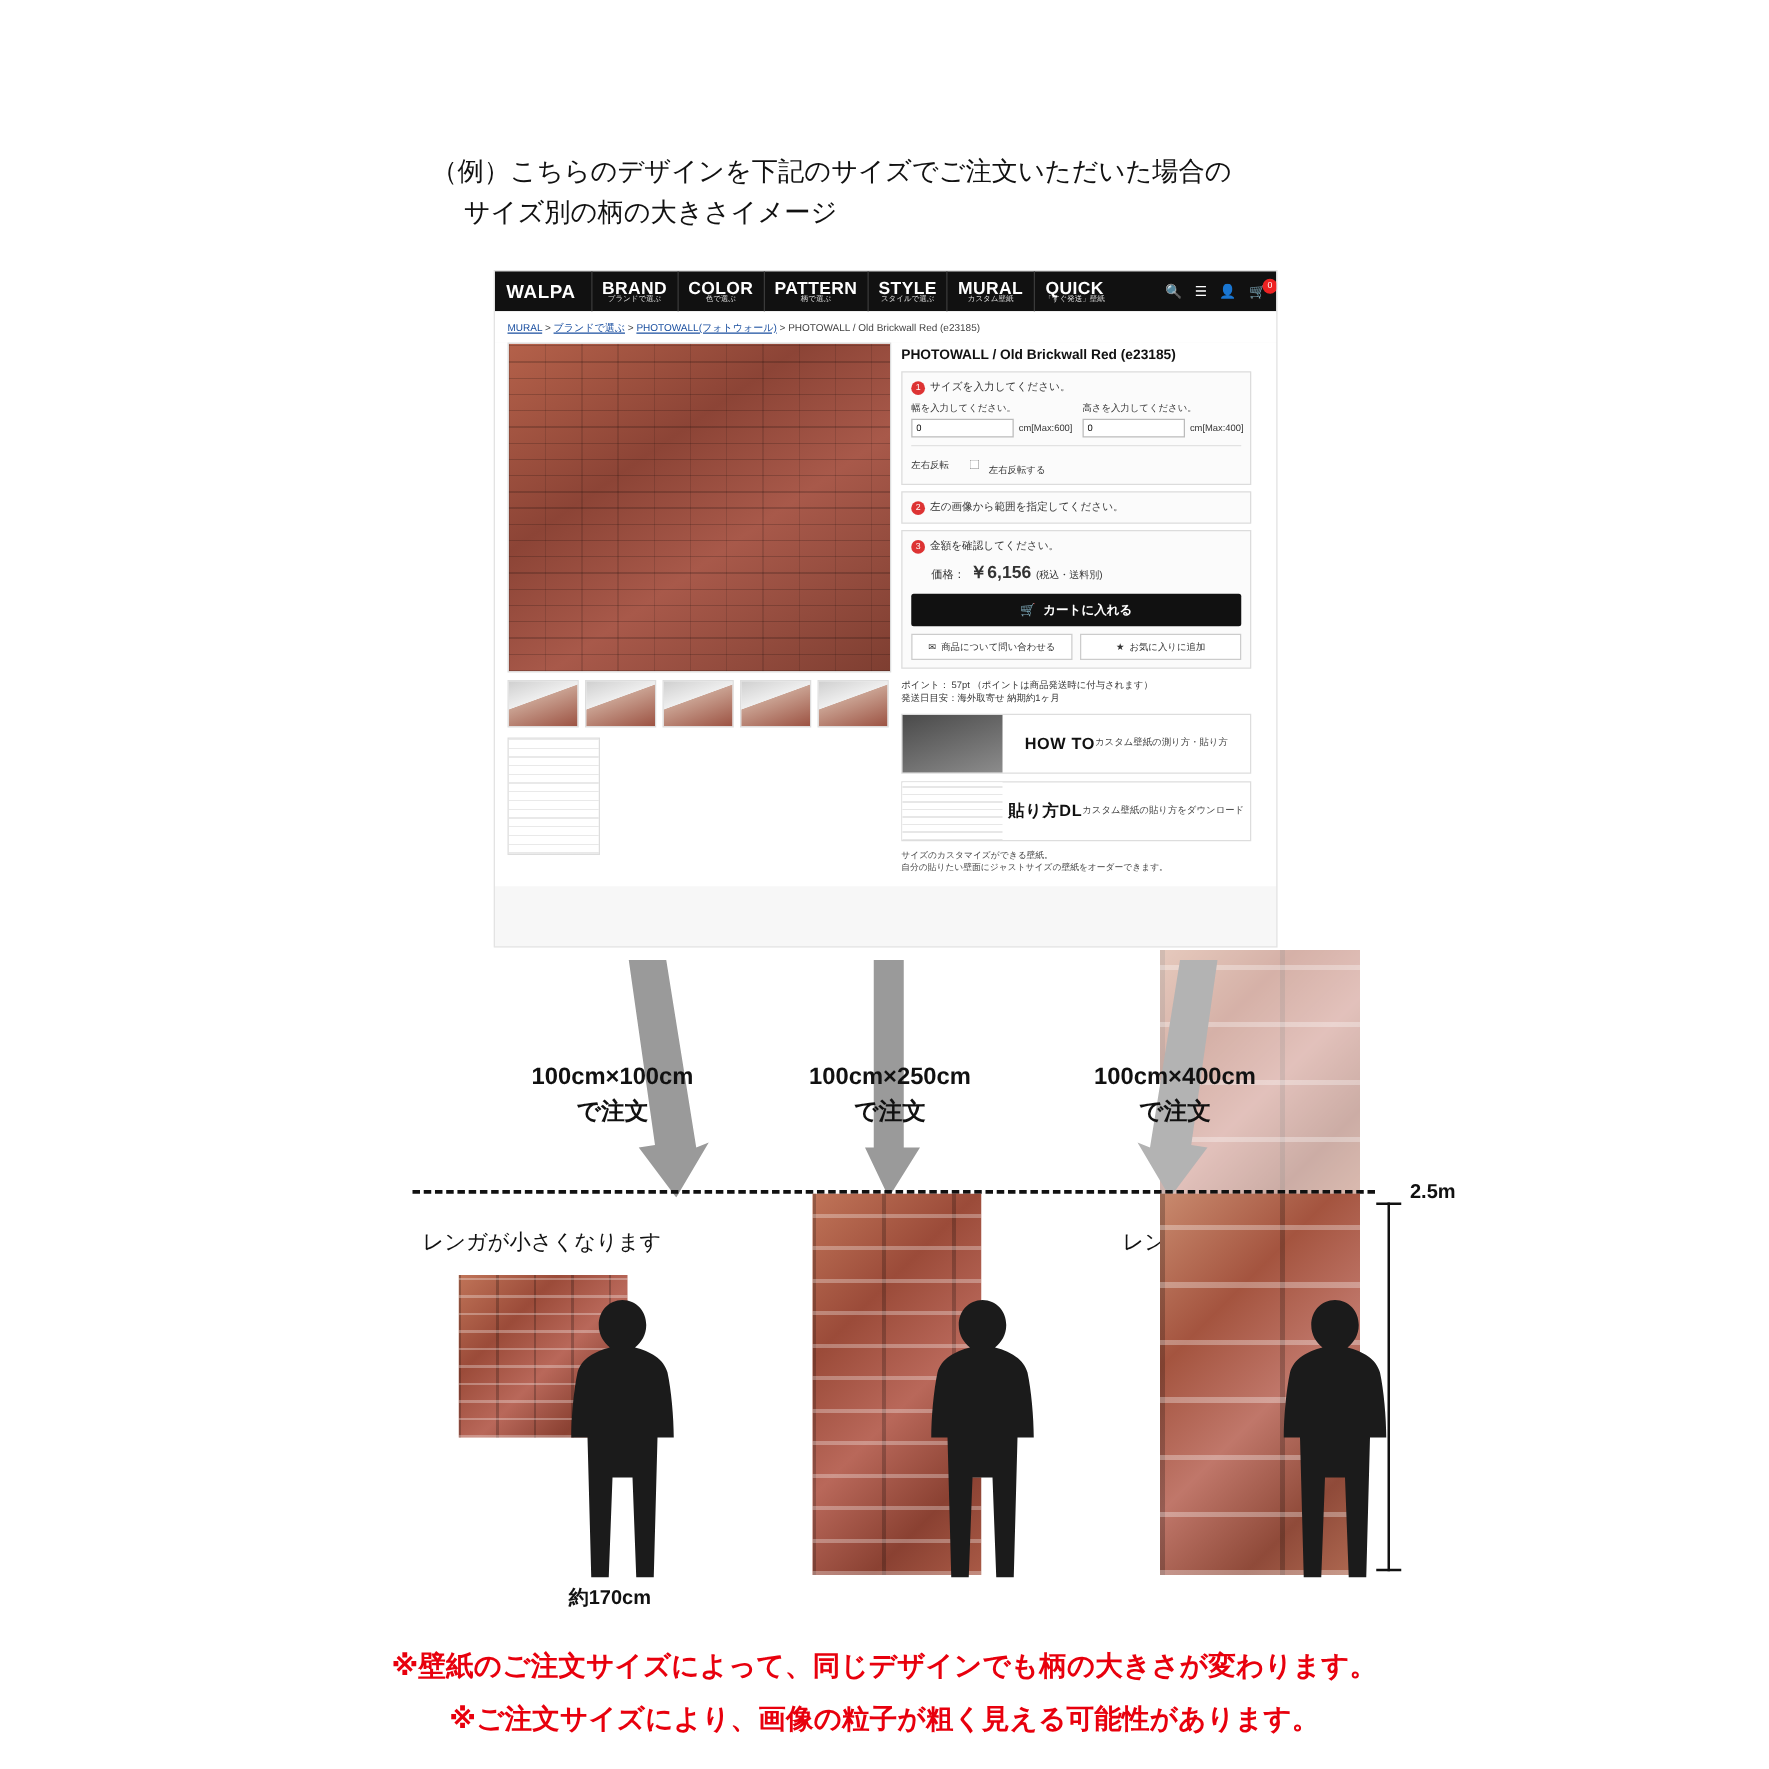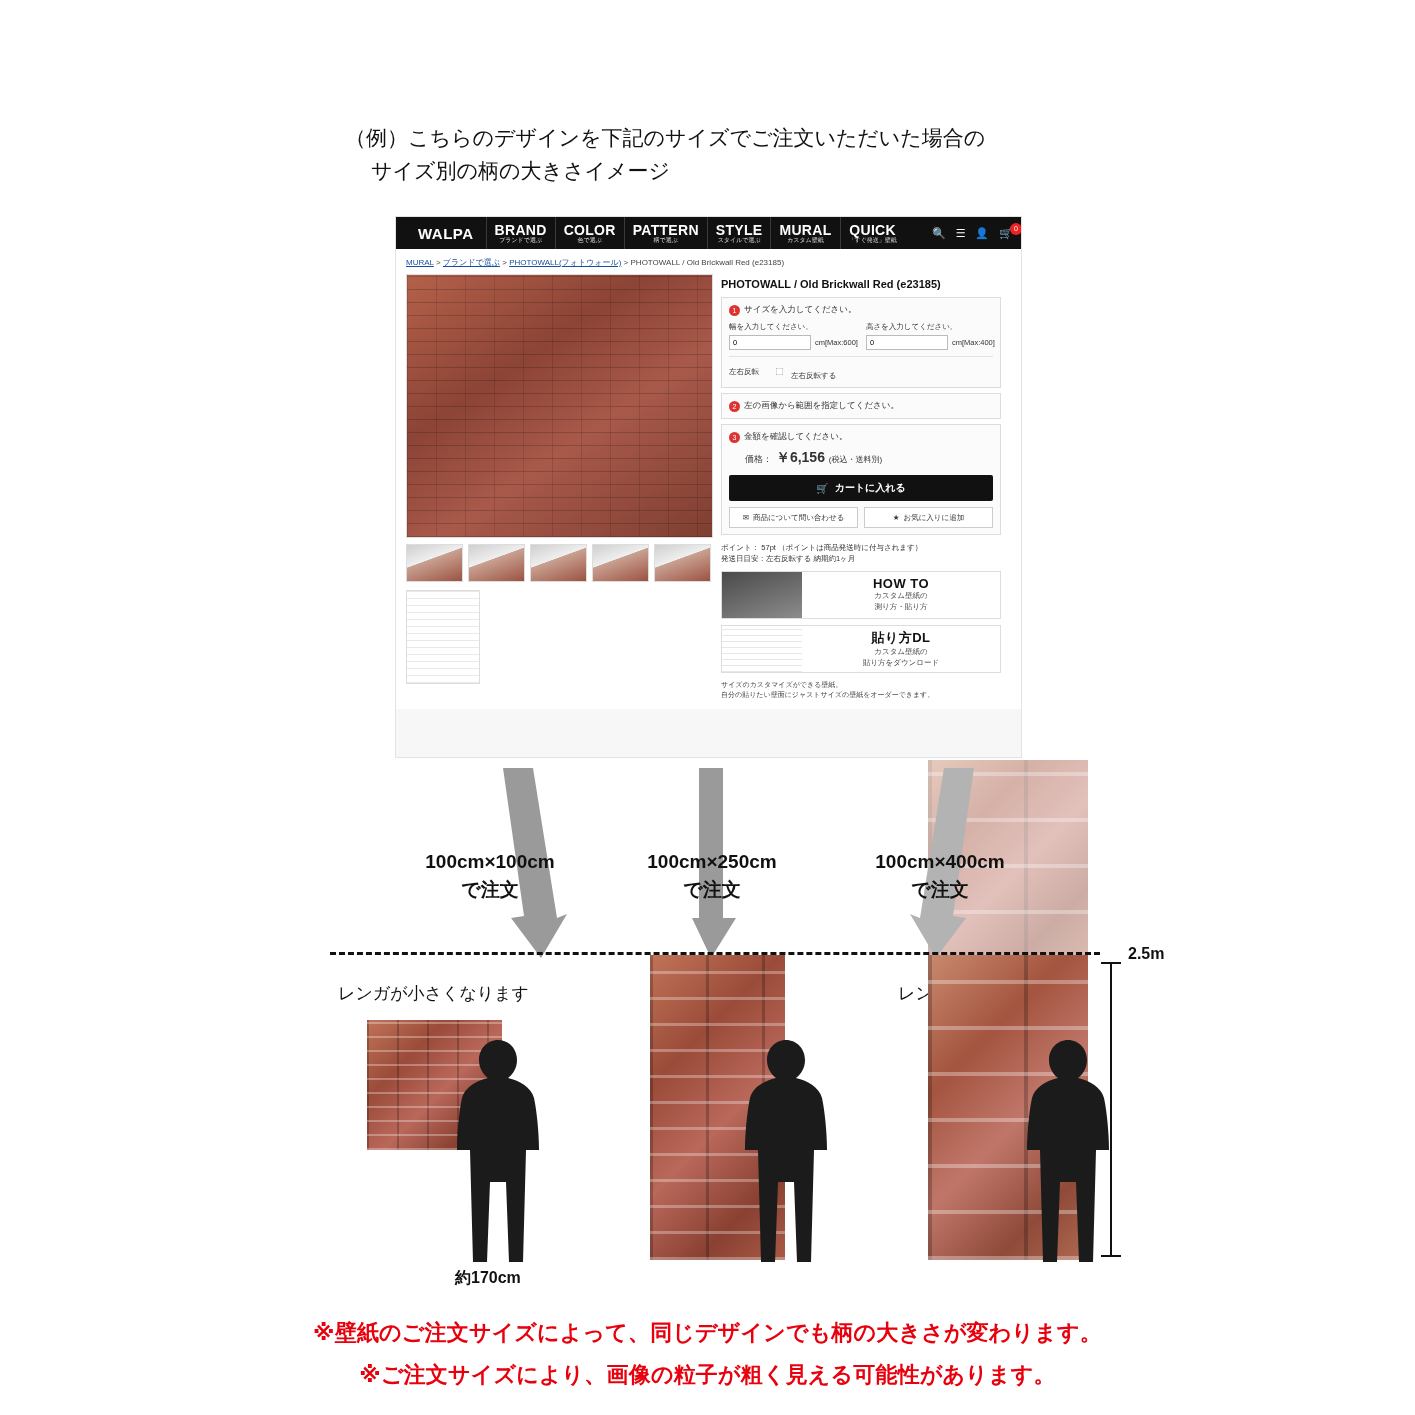--- a/index.html
+++ b/index.html
@@ -19,21 +19,21 @@
     font-size:21px;line-height:1.55;color:#111;
   }
   .lead .l2{display:block;margin-left:26px;}
 
   
   .browser{
     position:absolute;left:395px;top:216px;width:625px;height:540px;
     background:#f7f7f7;border:1px solid #e3e3e3;overflow:hidden;
   }
   .bb-top{height:32px;background:#111;display:flex;align-items:center;}
-  .bb-logo{color:#fff;font-weight:bold;font-size:15px;padding:0 12px 0 22px;letter-spacing:.5px;}
+  .bb-logo{color:#fff;font-weight:bold;font-size:15px;padding:0 12px 0 9px;letter-spacing:.5px;}
   .bb-nav{display:flex;flex:1;height:32px;}
   .bb-nav .item{
     padding:0 8px;color:#fff;text-align:center;line-height:1.05;
     display:flex;flex-direction:column;justify-content:center;
     border-left:1px solid #3a3a3a;
   }
   .bb-nav .item b{font-size:14px;letter-spacing:.3px;}
   .bb-nav .item i{font-style:normal;font-size:6px;opacity:.85;}
   .bb-icons{display:flex;align-items:center;gap:10px;padding-right:8px;color:#fff;font-size:11px;}
   .cart{position:relative;}
@@ -78,21 +78,21 @@
   .btn-cart{
     background:#111;color:#fff;height:26px;display:flex;align-items:center;justify-content:center;
     gap:6px;font-size:10px;font-weight:bold;border-radius:2px;
   }
   .btn-row{display:flex;gap:6px;margin-top:6px;}
   .btn-sm{flex:1;border:1px solid #ccc;background:#fff;height:19px;font-size:7.5px;display:flex;align-items:center;justify-content:center;gap:4px;}
   .pts{font-size:7.5px;color:#333;margin-top:7px;line-height:1.5;}
   .promo{display:flex;border:1px solid #ddd;margin-top:6px;height:46px;}
   .promo .ph{width:80px;background:linear-gradient(160deg,#4a4a4a,#8c8c8c);}
   .promo .ph.doc{background:#fff;background-image:repeating-linear-gradient(0deg,#e7e7e7 0 1px,#fff 1px 6px);}
-  .promo .txt{flex:1;display:flex;flex-direction:column;align-items:center;justify-content:center;}
+  .promo .txt{flex:1;display:flex;flex-direction:row;align-items:center;justify-content:center;}
   .promo .txt b{font-size:13px;letter-spacing:.5px;}
   .promo .txt i{font-style:normal;font-size:7.5px;color:#444;line-height:1.45;text-align:center;}
   .note{font-size:7px;color:#444;margin-top:7px;line-height:1.5;}
 
   
   .arrow{position:absolute;}
   
   .colname{position:absolute;text-align:center;font-size:19px;font-weight:bold;line-height:1.45;}
   .dashline{position:absolute;left:330px;top:952px;width:770px;border-top:3px dashed #111;}
   .dimlabel{position:absolute;left:1128px;top:945px;font-size:16px;font-weight:bold;}
@@ -266,21 +266,21 @@
             </div>
             <div class="btn-sm">
               <span>★</span>
               <span>お気に入りに追加</span>
             </div>
           </div>
         </div>
 
         <div class="pts">
           <div>ポイント： 57pt （ポイントは商品発送時に付与されます）</div>
-          <div>発送日目安：左右反転する 納期約1ヶ月</div>
+          <div>発送日目安：海外取寄せ 納期約1ヶ月</div>
         </div>
 
         <div class="promo">
           <div class="ph"></div>
           <div class="txt">
             <b>HOW TO</b>
             <i>カスタム壁紙の</i>
             <i>測り方・貼り方</i>
           </div>
         </div>

